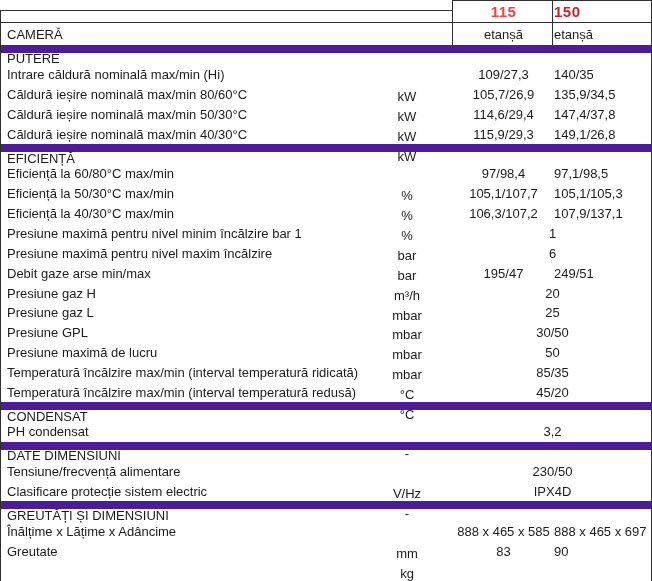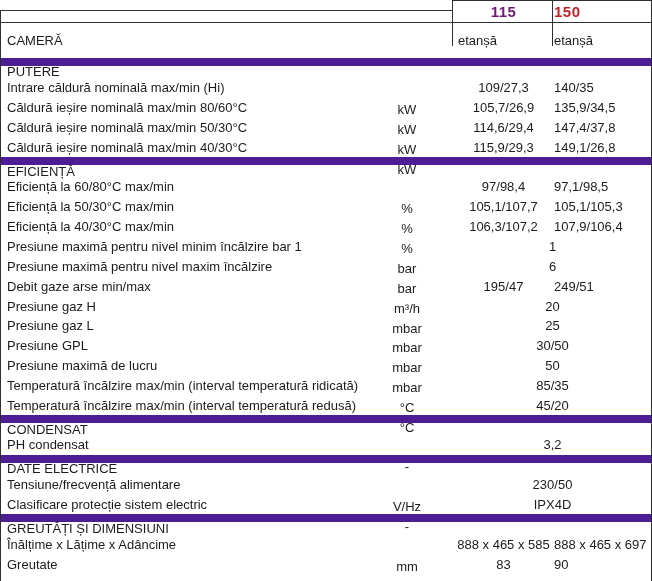--- a/index.html
+++ b/index.html
@@ -14,21 +14,21 @@
   }
   #rows{position:absolute;left:0;top:0;width:652px;}
   .row{
     box-sizing:border-box;
     display:flex;
     align-items:center;
     width:652px;
     height:19.85px;
   }
   .row.models-row{height:22px;}
-  .row.camera-row{height:36px;border-top:1px solid #2f2f2f;gap:26px;}
+  .row.camera-row{height:23px;border-top:1px solid #2f2f2f;}
   .row.section-row{border-top:8px solid #4c1d95;}
   .cell-label{
     flex:1 1 auto;
     padding-left:7px;
     white-space:nowrap;
     overflow:hidden;
   }
   .cell-unit{flex:0 0 92px;text-align:center;white-space:nowrap;margin-top:44px;}
   .cell-v1{flex:0 0 101px;text-align:center;white-space:nowrap;}
   .cell-v2{flex:0 0 98px;text-align:left;white-space:nowrap;}
@@ -46,21 +46,21 @@
   #ln-left{left:0;top:10px;width:1px;height:571px;}
 </style>
 </head>
 <body>
 
 <div id="stage">
   <div id="rows">
       <div class="row models-row">
         <div class="cell-label"></div>
         <div class="cell-unit"></div>
-        <div class="cell-v1" style="color: #701a75;">115</div>
+        <div class="cell-v1" style="color: #ef4444;">115</div>
         <div class="cell-v2" style="color: rgb(194, 36, 44);">150</div>
       </div>
       <div class="row camera-row">
         <div class="cell-label">CAMERĂ</div>
         <div class="cell-unit"></div>
         <div class="cell-v1">etanșă</div>
         <div class="cell-v2">etanșă</div>
       </div>
       <div class="row section-row">
         <div class="cell-label">PUTERE</div>
@@ -101,21 +101,21 @@
       <div class="row data-row">
         <div class="cell-label">Eficiență la 50/30°C max/min</div>
         <div class="cell-unit">%</div>
         <div class="cell-v1">105,1/107,7</div>
         <div class="cell-v2">105,1/105,3</div>
       </div>
       <div class="row data-row">
         <div class="cell-label">Eficiență la 40/30°C max/min</div>
         <div class="cell-unit">%</div>
         <div class="cell-v1">106,3/107,2</div>
-        <div class="cell-v2">107,9/106,4</div>
+        <div class="cell-v2">107,9/137,1</div>
       </div>
       <div class="row data-row">
         <div class="cell-label">Presiune maximă pentru nivel minim încălzire bar 1</div>
         <div class="cell-unit">bar</div>
         <div class="cell-merged">1</div>
       </div>
       <div class="row data-row">
         <div class="cell-label">Presiune maximă pentru nivel maxim încălzire</div>
         <div class="cell-unit">bar</div>
         <div class="cell-merged">6</div>
@@ -158,21 +158,21 @@
       </div>
       <div class="row section-row">
         <div class="cell-label">CONDENSAT</div>
       </div>
       <div class="row data-row">
         <div class="cell-label">PH condensat</div>
         <div class="cell-unit">-</div>
         <div class="cell-merged">3,2</div>
       </div>
       <div class="row section-row">
-        <div class="cell-label">DATE ELECTRICE</div>
+        <div class="cell-label">DATE DIMENSIUNI</div>
       </div>
       <div class="row data-row">
         <div class="cell-label">Tensiune/frecvență alimentare</div>
         <div class="cell-unit">V/Hz</div>
         <div class="cell-merged">230/50</div>
       </div>
       <div class="row data-row">
         <div class="cell-label">Clasificare protecție sistem electric</div>
         <div class="cell-unit">-</div>
         <div class="cell-merged">IPX4D</div>

